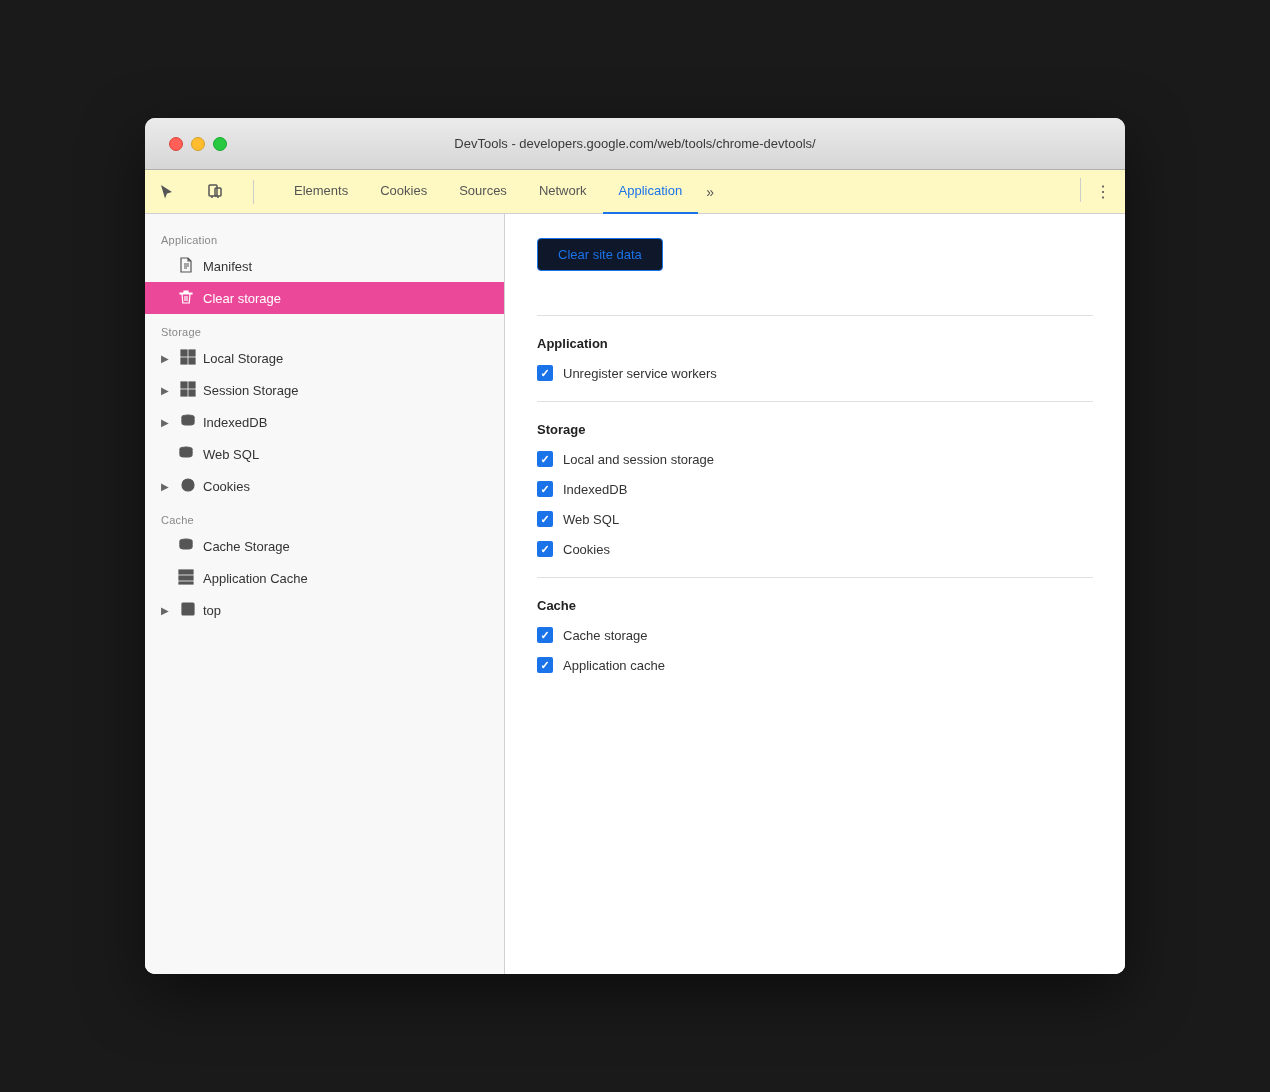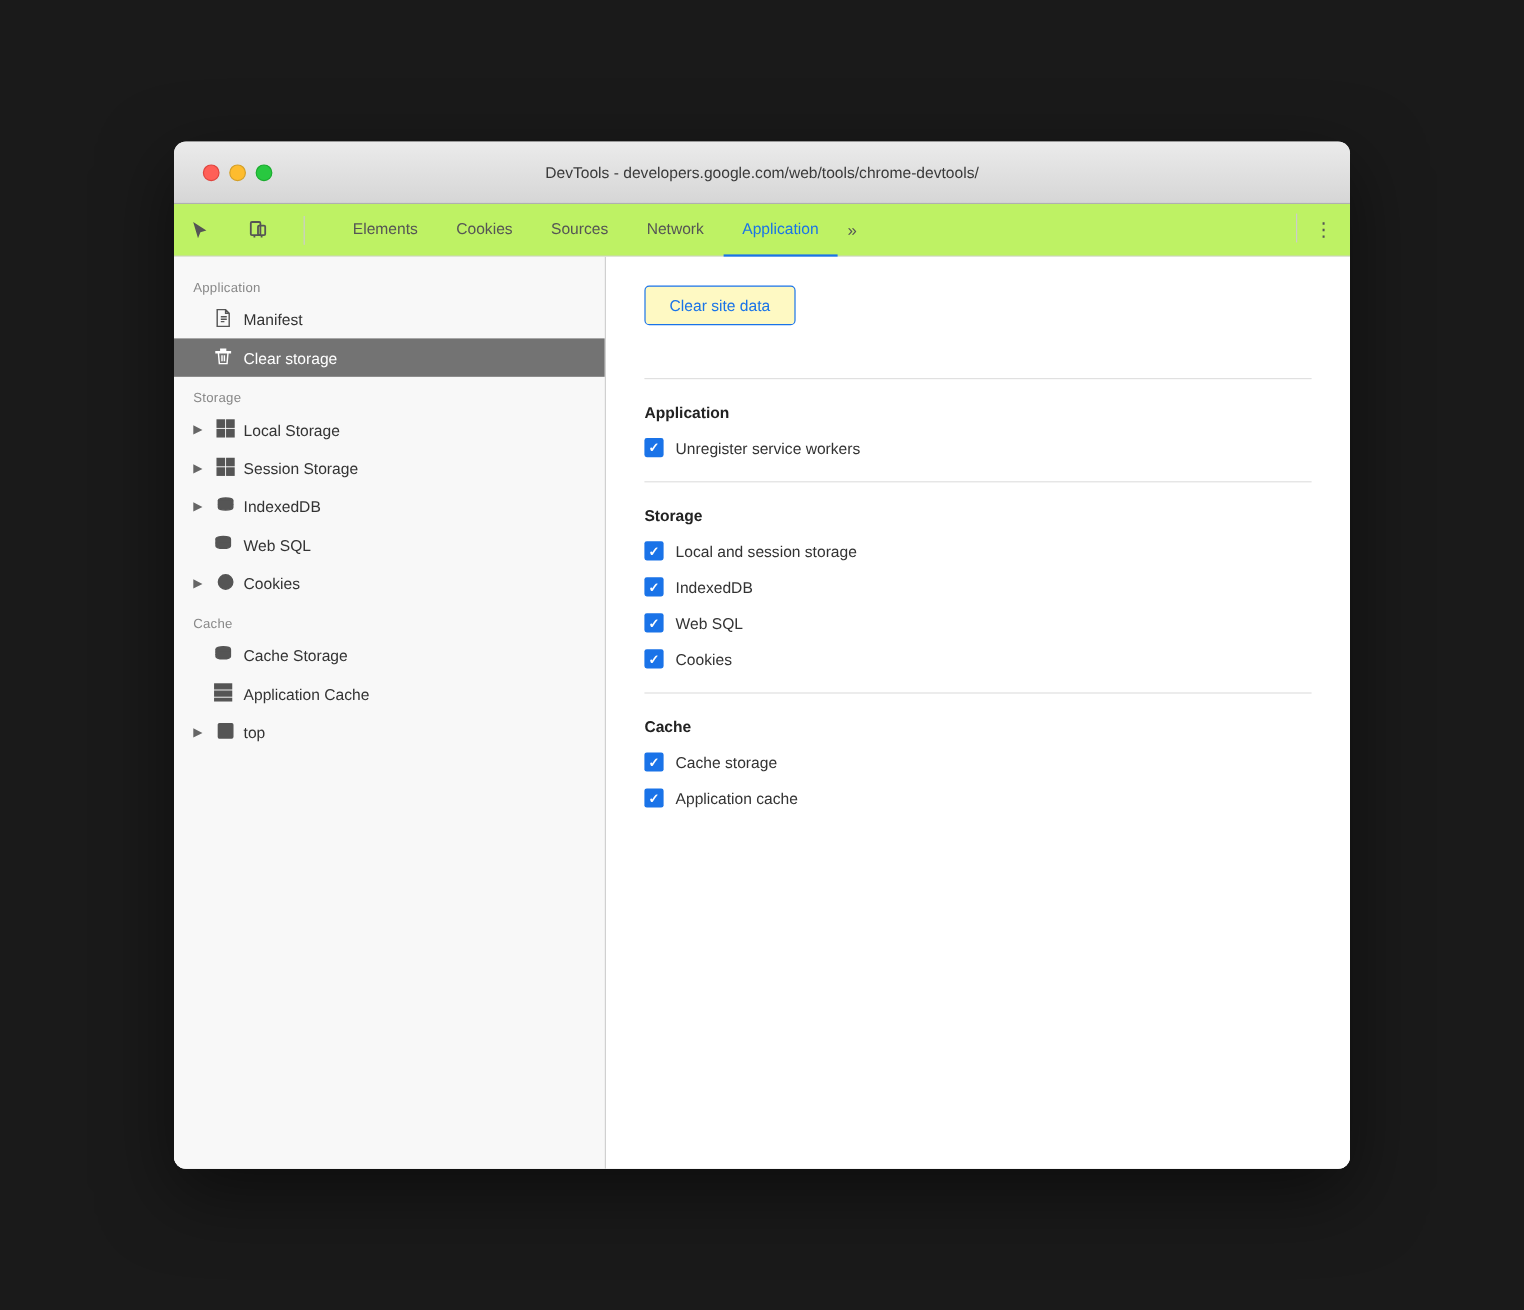--- a/index.html
+++ b/index.html
@@ -44,21 +44,21 @@
     .titlebar-title {
       position: absolute;
       left: 50%;
       transform: translateX(-50%);
       font-size: 13px;
       color: #3a3a3a;
       font-weight: 500;
       white-space: nowrap;
     }
     .toolbar {
-      background: #bef264;
+      background: #fef9c3;
       border-bottom: 1px solid #d0d0d0;
       display: flex;
       align-items: center;
       height: 44px;
       padding: 0 8px;
       gap: 20px;
     }
     .toolbar-icon {
       width: 28px;
       height: 28px;
@@ -133,21 +133,21 @@
       display: flex;
       align-items: center;
       padding: 6px 16px 6px 32px;
       font-size: 13px;
       color: #333;
       cursor: pointer;
       gap: 8px;
       height: 32px;
     }
     .sidebar-item.active {
-      background: #737373;
+      background: #ec4899;
       color: white;
     }
     .sidebar-item.active .item-icon { color: white; }
     .sidebar-item-expand {
       display: flex;
       align-items: center;
       padding: 6px 16px 6px 16px;
       font-size: 13px;
       color: #333;
       cursor: pointer;
@@ -172,21 +172,21 @@
       fill: currentColor;
     }
     .main-panel {
       flex: 1;
       background: white;
       overflow-y: auto;
       padding: 24px 32px;
     }
     .clear-btn {
       border: 1px solid #1a73e8;
-      background: #fef9c3;
+      background: #0f172a;
       color: #1a73e8;
       padding: 8px 20px;
       border-radius: 4px;
       font-size: 13px;
       cursor: pointer;
       margin-bottom: 24px;
     }
     .section-divider {
       border: none;
       border-top: 1px solid #e0e0e0;

